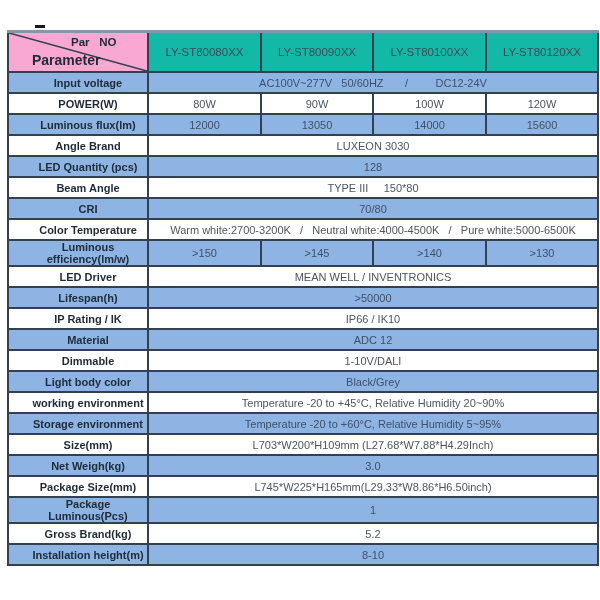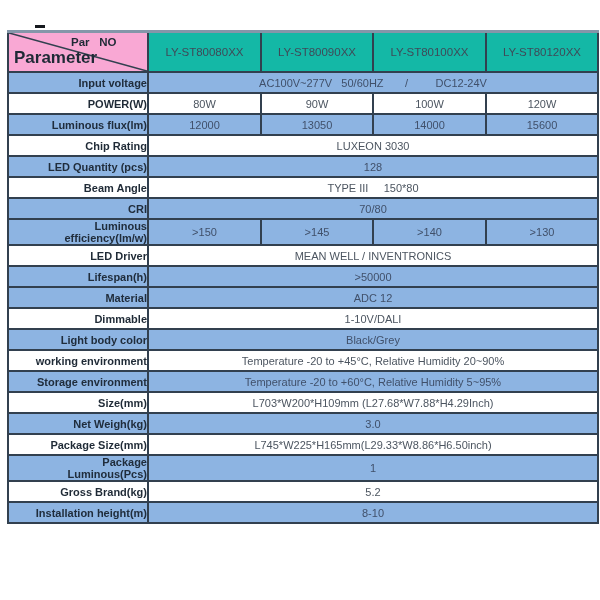--- a/index.html
+++ b/index.html
@@ -39,21 +39,21 @@
     font-size: 11.5px;
     font-weight: 400;
     color: #3F4A58;
     background: #14b8a6;
     text-align: center;
     vertical-align: middle;
   }
   tbody tr { height: 21px; }
   tbody td { vertical-align: middle; font-size: 11px; }
   td.label {
-    text-align: right;
+    text-align: center;
     padding-left: 20px;
     font-weight: bold;
     color: #1F2A36;
     background: #ffffff;
   }
   td.val {
     text-align: center;
     white-space: pre;
     color: #4C5560;
     background: #ffffff;
@@ -74,23 +74,23 @@
     top: 3px;
     left: 62px;
     font-weight: bold;
     font-size: 11.5px;
     color: #1F2A36;
     white-space: pre;
   }
   th.corner .bot-lbl {
     position: absolute;
     bottom: 3px;
-    left: 5px;
+    left: 23px;
     font-weight: bold;
-    font-size: 17px;
+    font-size: 14px;
     color: #1F2A36;
   }
 </style>
 </head>
 <body>
 
 <div id="stray-mark"></div>
 
 <table>
   <colgroup>
@@ -128,50 +128,58 @@
         <td class="val">120W</td>
       </tr>
       <tr class="blue">
         <td class="label">Luminous flux(lm)</td>
         <td class="val">12000</td>
         <td class="val">13050</td>
         <td class="val">14000</td>
         <td class="val">15600</td>
       </tr>
       <tr class="white">
-        <td class="label">Chip Rating</td>
+        <td class="label">Angle Brand</td>
         <td class="val" colspan="4">LUXEON 3030</td>
       </tr>
       <tr class="blue">
         <td class="label">LED Quantity (pcs)</td>
         <td class="val" colspan="4">128</td>
       </tr>
       <tr class="white">
         <td class="label">Beam Angle</td>
         <td class="val" colspan="4">TYPE III     150*80</td>
       </tr>
       <tr class="blue">
         <td class="label">CRI</td>
         <td class="val" colspan="4">70/80</td>
+      </tr>
+      <tr class="white">
+        <td class="label">Color Temperature</td>
+        <td class="val" colspan="4">Warm white:2700-3200K   /   Neutral white:4000-4500K   /   Pure white:5000-6500K</td>
       </tr>
       <tr class="blue">
         <td class="label">Luminous efficiency(lm/w)</td>
         <td class="val">&gt;150</td>
         <td class="val">&gt;145</td>
         <td class="val">&gt;140</td>
         <td class="val">&gt;130</td>
       </tr>
       <tr class="white">
         <td class="label">LED Driver</td>
         <td class="val" colspan="4">MEAN WELL / INVENTRONICS</td>
       </tr>
       <tr class="blue">
         <td class="label">Lifespan(h)</td>
         <td class="val" colspan="4">&gt;50000</td>
       </tr>
+      <tr class="white">
+        <td class="label">IP Rating / IK</td>
+        <td class="val" colspan="4">IP66 / IK10</td>
+      </tr>
       <tr class="blue">
         <td class="label">Material</td>
         <td class="val" colspan="4">ADC 12</td>
       </tr>
       <tr class="white">
         <td class="label">Dimmable</td>
         <td class="val" colspan="4">1-10V/DALI</td>
       </tr>
       <tr class="blue">
         <td class="label">Light body color</td>

